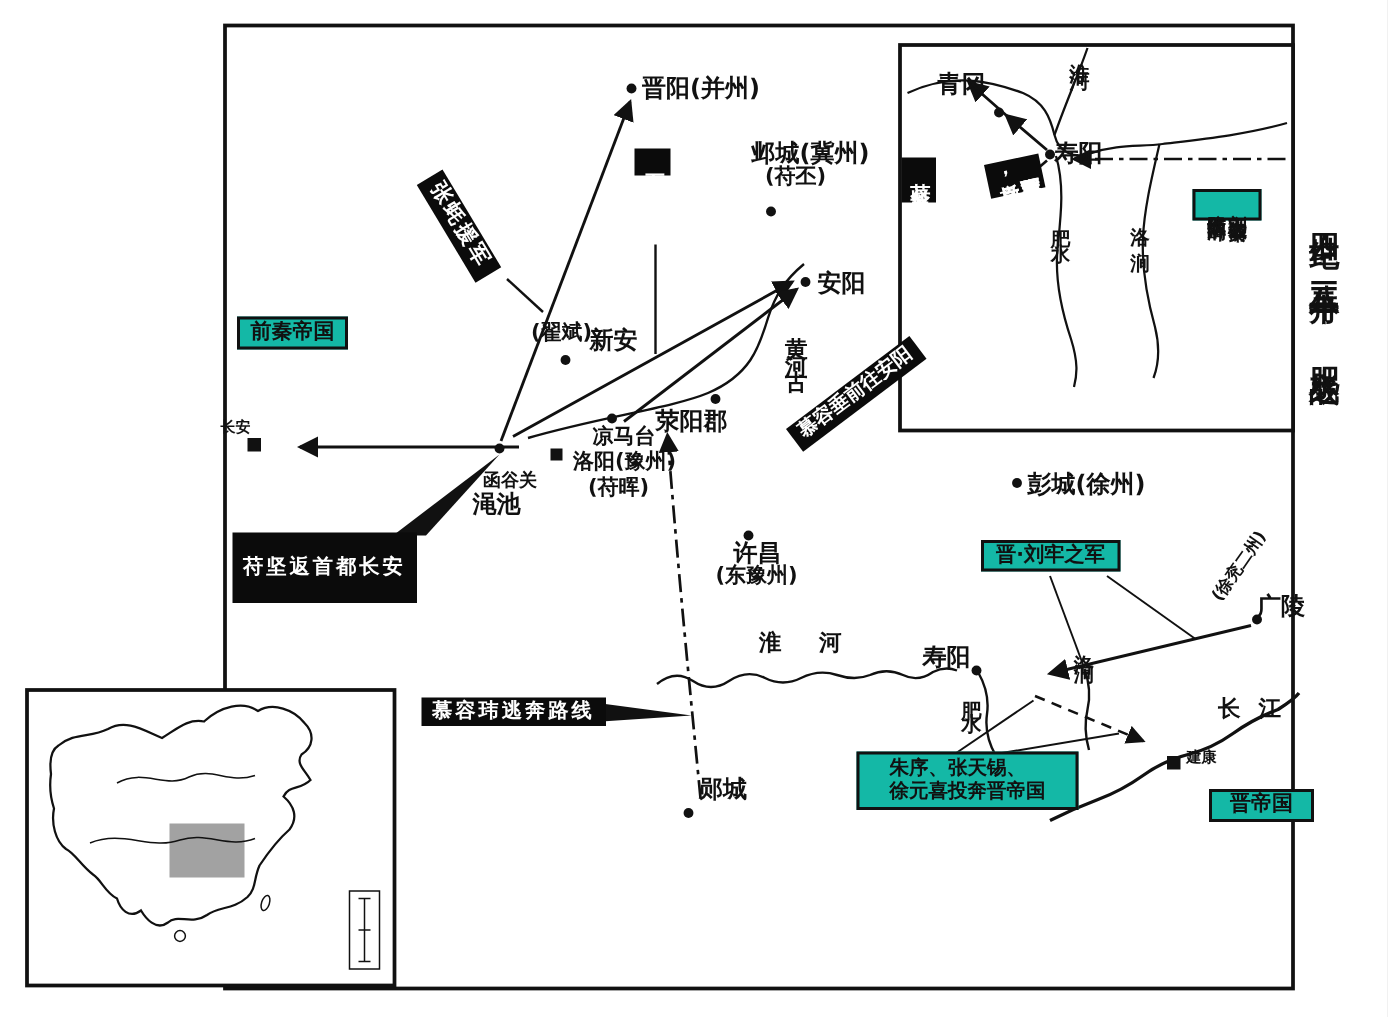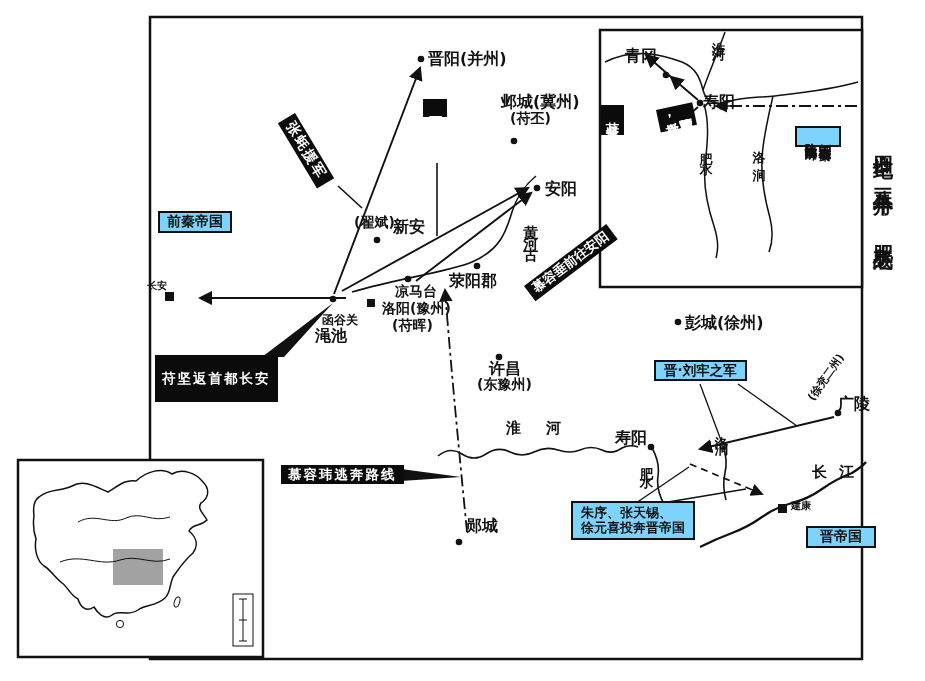--- a/index.html
+++ b/index.html
@@ -6,21 +6,21 @@
   .stage{position:relative;width:925px;height:681px;background:#fff;overflow:hidden;
          font-family:"DejaVu Sans","Liberation Sans",sans-serif;color:#111;}
   svg.base{position:absolute;left:0;top:0;}
   .lbl{position:absolute;white-space:nowrap;line-height:1.12;}
   .city{font-size:16px;font-weight:600;}
   .sm{font-size:14px;font-weight:600;}
   .cap{font-size:10px;font-weight:700;}
   .riv{font-weight:700;}
   .v{writing-mode:vertical-rl;text-orientation:upright;}
   .bb{background:#0b0b0b;color:#fff;font-weight:700;}
-  .wb{background:#7dd3fc;border:2px solid #111;font-weight:700;}
+  .wb{background:#14b8a6;border:2px solid #111;font-weight:700;}
   .title-v{writing-mode:vertical-rl;text-orientation:upright;font-weight:800;}
   .title-v span{display:inline-block;}
 </style>
 </head>
 <body>
 
 <div class="stage">
 
   <svg class="base" width="925" height="681" viewBox="0 0 925 681">
     <defs>
@@ -126,21 +126,21 @@
   <div class="lbl sm" style="left:510px;top:111px;">(苻丕)</div>
   <div class="lbl city" style="left:545px;top:180px;">安阳</div>
   <div class="lbl sm" style="left:354px;top:215px;">(翟斌)</div>
   <div class="lbl city" style="left:393px;top:218px;">新安</div>
   <div class="lbl cap" style="left:147px;top:280px;">长安</div>
   <div class="lbl city" style="left:315px;top:327px;">渑池</div>
   <div class="lbl city" style="left:322px;top:314px;font-size:12px;">函谷关</div>
   <div class="lbl sm" style="left:382px;top:301px;">洛阳(豫州)</div>
   <div class="lbl sm" style="left:392px;top:318px;">(苻晖)</div>
   <div class="lbl sm" style="left:395px;top:284px;">凉马台</div>
-  <div class="lbl city" style="left:437px;top:272px;margin-left:12px;">荥阳郡</div>
+  <div class="lbl city" style="left:437px;top:272px;">荥阳郡</div>
   <div class="lbl city" style="left:489px;top:360px;">许昌</div>
   <div class="lbl sm" style="left:477px;top:377px;">(东豫州)</div>
   <div class="lbl city" style="left:685px;top:314px;">彭城(徐州)</div>
   <div class="lbl city" style="left:615px;top:429px;">寿阳</div>
   <div class="lbl sm" style="left:816px;top:391px;transform:rotate(-55deg);transform-origin:0 100%;font-size:11px;">(徐兖二州)</div>
   <div class="lbl city" style="left:838px;top:395px;">广陵</div>
   <div class="lbl cap" style="left:791px;top:500px;">建康</div>
   <div class="lbl city" style="left:466px;top:517px;">郧城</div>
 
   <div class="lbl riv v" style="left:522px;top:213px;font-size:15px;letter-spacing:11px;">黄河古</div>
@@ -149,21 +149,21 @@
   <div class="lbl riv v" style="left:714px;top:425px;font-size:13.5px;letter-spacing:6px;">洛涧</div>
   <div class="lbl riv" style="left:812px;top:464px;font-size:15px;letter-spacing:12px;">长江</div>
 
   <div class="lbl bb" style="left:295px;top:113px;font-size:14px;padding:2px 6px;letter-spacing:2px;transform:rotate(59deg);transform-origin:0 0;">张蚝援军</div>
   <div class="lbl bb v" style="left:423px;top:99px;font-size:14px;padding:5px 4px;letter-spacing:2px;">石越援军</div>
   <div class="lbl bb" style="left:524px;top:286px;font-size:13px;padding:2px 6px;transform:rotate(-37deg);transform-origin:0 0;">慕容垂前往安阳</div>
   <div class="lbl bb" style="left:155px;top:355px;font-size:13.5px;padding:16px 7px;letter-spacing:2px;">苻坚返首都长安</div>
   <div class="lbl bb" style="left:281px;top:465px;font-size:13.5px;padding:2px 7px;letter-spacing:2px;">慕容玮逃奔路线</div>
 
   <div class="lbl wb" style="left:654px;top:360px;font-size:13.5px;padding:1px 8px;">晋·刘牢之军</div>
-  <div class="lbl wb" style="left:571px;top:501px;font-size:13px;padding:3px 8px;">
+  <div class="lbl wb" style="left:571px;top:501px;font-size:13px;padding:3px 20px;">
     <div>朱序、张天锡、</div>
     <div>徐元喜投奔晋帝国</div>
   </div>
 
   <div class="lbl city" style="left:625px;top:47px;">青冈</div>
   <div class="lbl city" style="left:703px;top:93px;">寿阳</div>
   <div class="lbl riv v" style="left:711px;top:31px;font-size:13.5px;letter-spacing:5px;">淮河</div>
   <div class="lbl riv v" style="left:698px;top:143px;font-size:13px;letter-spacing:9px;">肥水</div>
   <div class="lbl riv v" style="left:751px;top:141px;font-size:13px;letter-spacing:16px;">洛涧</div>
   <div class="lbl bb v" style="left:601px;top:105px;font-size:13.5px;padding:6px 4px;letter-spacing:3px;">苻坚北返路线</div>

